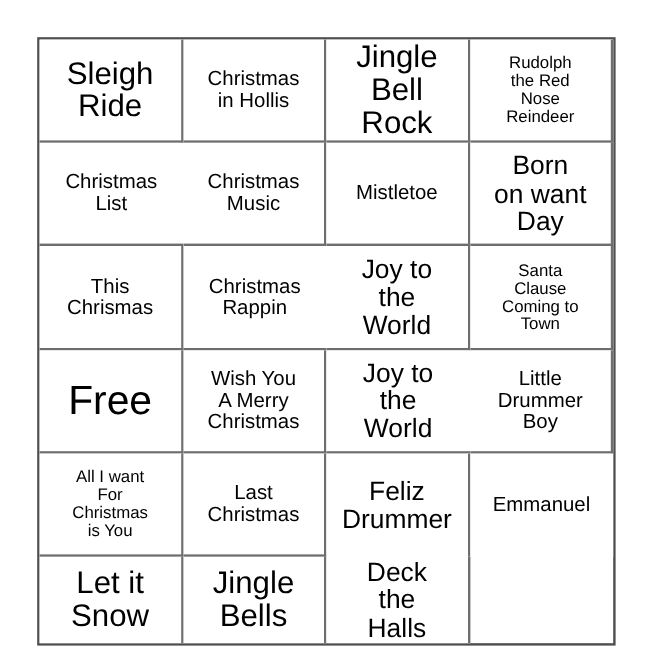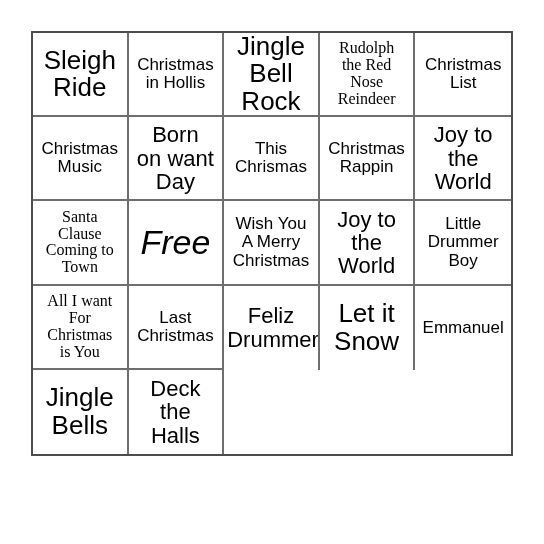--- a/index.html
+++ b/index.html
@@ -11,26 +11,26 @@
     width: 544px;
     height: 544px;
     font-family: "Liberation Sans", sans-serif;
     -webkit-font-smoothing: antialiased;
   }
   #bingo-card {
     position: absolute;
     left: 31px;
     top: 31px;
     width: 482px;
-    height: 425px;
+    height: 507px;
     box-sizing: border-box;
     border: 2px solid #4d4d4d;
     background: #ffffff;
     display: grid;
-    grid-template-columns: repeat(5, 1fr);
+    grid-template-columns: repeat(4, 1fr);
     grid-template-rows: repeat(5, 1fr);
   }
   .bingo-cell {
     box-sizing: border-box;
     border-right: 2px solid #6e6e6e;
     border-bottom: 2px solid #6e6e6e;
     display: flex;
     align-items: center;
     justify-content: center;
     text-align: center;
@@ -45,25 +45,25 @@
   }
   #bingo-card > .bingo-cell:nth-last-child(-n+5) {
     border-bottom: none;
   }
   .cell-text {
     display: block;
     width: 100%;
     white-space: pre-line;
   }
   
-  .s-xl  { font-size: 34px; font-style: italic; }
+  .s-xl  { font-size: 34px; }
   .s-lg  { font-size: 26px; }
   .s-md  { font-size: 22px; }
   .s-sm  { font-size: 17px; }
-  .s-xs  { font-size: 16px; font-family: Liberation Serif, serif; }
+  .s-xs  { font-size: 14px; }
 </style>
 </head>
 <body>
 
 <div id="bingo-card">
     <div class="bingo-cell">
       <span class="cell-text s-lg">Sleigh
 Ride</span>
     </div>
     <div class="bingo-cell">
@@ -81,20 +81,23 @@
 Nose
 Reindeer</span>
     </div>
     <div class="bingo-cell">
       <span class="cell-text s-sm">Christmas
 List</span>
     </div>
     <div class="bingo-cell">
       <span class="cell-text s-sm">Christmas
 Music</span>
+    </div>
+    <div class="bingo-cell">
+      <span class="cell-text s-sm">Mistletoe</span>
     </div>
     <div class="bingo-cell">
       <span class="cell-text s-md">Born
 on want
 Day</span>
     </div>
     <div class="bingo-cell">
       <span class="cell-text s-sm">This
 Chrismas</span>
     </div>
@@ -139,25 +142,25 @@
     </div>
     <div class="bingo-cell">
       <span class="cell-text s-sm">Last
 Christmas</span>
     </div>
     <div class="bingo-cell">
       <span class="cell-text s-md">Feliz
 Drummer</span>
     </div>
     <div class="bingo-cell">
+      <span class="cell-text s-sm">Emmanuel</span>
+    </div>
+    <div class="bingo-cell">
       <span class="cell-text s-lg">Let it
 Snow</span>
-    </div>
-    <div class="bingo-cell">
-      <span class="cell-text s-sm">Emmanuel</span>
     </div>
     <div class="bingo-cell">
       <span class="cell-text s-lg">Jingle
 Bells</span>
     </div>
     <div class="bingo-cell">
       <span class="cell-text s-md">Deck
 the
 Halls</span>
     </div>

